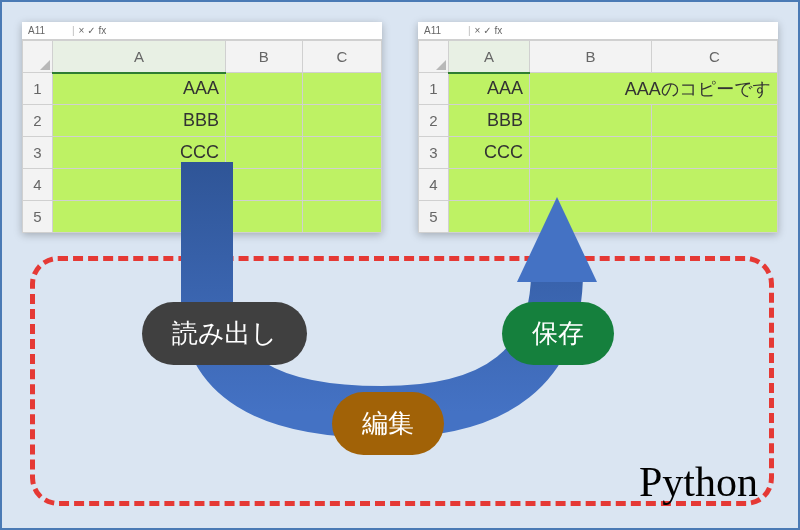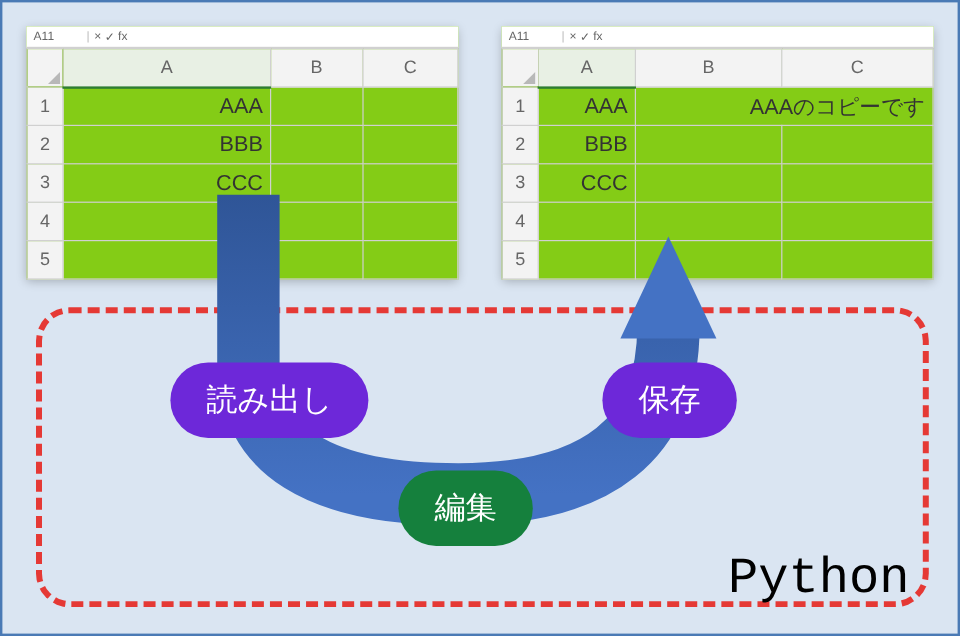--- a/index.html
+++ b/index.html
@@ -7,21 +7,21 @@
     width: 800px;
     height: 530px;
     background: #dae5f2;
     border: 2px solid #4a7ab5;
     position: relative;
     font-family: Arial, "Hiragino Sans", Meiryo, sans-serif;
     overflow: hidden;
   }
   .sheet {
     position: absolute;
-    background: #84cc16;
+    background: #bef264;
     box-shadow: 0 2px 8px rgba(0,0,0,0.25);
   }
   .sheet.left  { left: 20px;  top: 20px; width: 360px; }
   .sheet.right { right: 20px; top: 20px; width: 360px; }
 
   .cellref-bar {
     display: flex;
     align-items: center;
     height: 18px;
     font-size: 10px;
@@ -75,37 +75,37 @@
     top: 254px;
     width: 744px;
     height: 250px;
     border: 5px dashed #e53935;
     border-radius: 28px;
   }
   .python-label {
     position: absolute;
     right: 40px;
     bottom: 22px;
-    font-family: Liberation Mono, monospace;
+    font-family: Liberation Serif, serif;
     font-size: 42px;
     color: #000;
   }
 
   .pill {
     position: absolute;
     color: #fff;
     font-size: 26px;
     padding: 14px 30px;
     border-radius: 999px;
     white-space: nowrap;
     z-index: 5;
   }
-  .pill.read  { left: 140px; top: 300px; background:#6d28d9; }
-  .pill.edit  { left: 330px; top: 390px; background:#15803d; }
-  .pill.save  { left: 500px; top: 300px; background:#6d28d9; }
+  .pill.read  { left: 140px; top: 300px; background:#404040; }
+  .pill.edit  { left: 330px; top: 390px; background:#a16207; }
+  .pill.save  { left: 500px; top: 300px; background:#15803d; }
 
   svg.arrow { position:absolute; z-index:2; }
 </style>
 </head>
 <body>
 
 <div class="sheet left">
   <div class="cellref-bar">
     <span class="ref">A11</span>
     <span class="sep">|</span>

